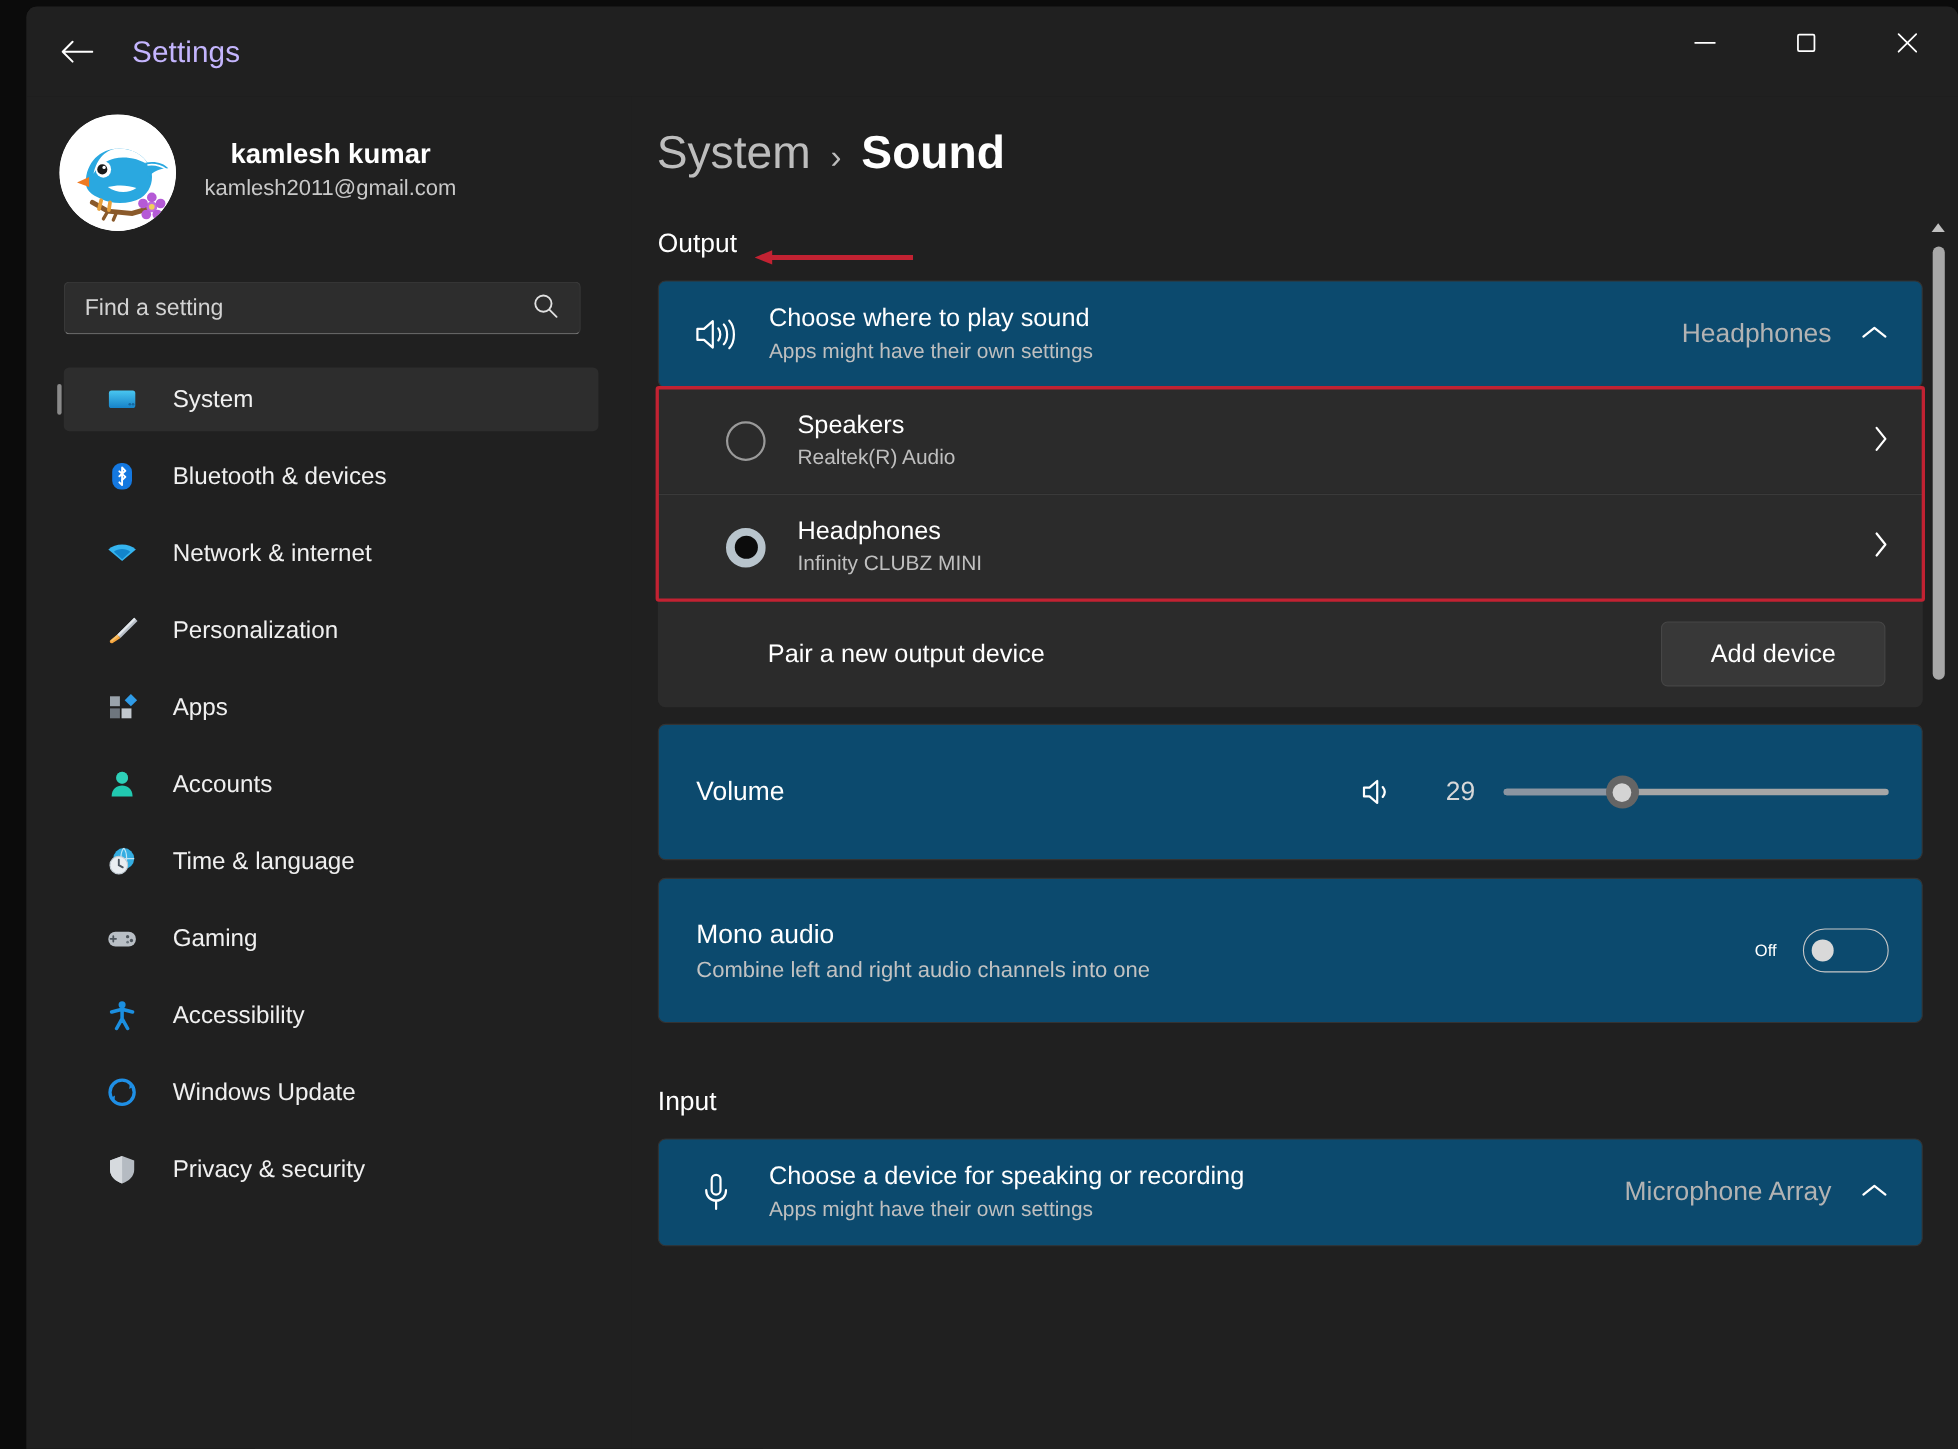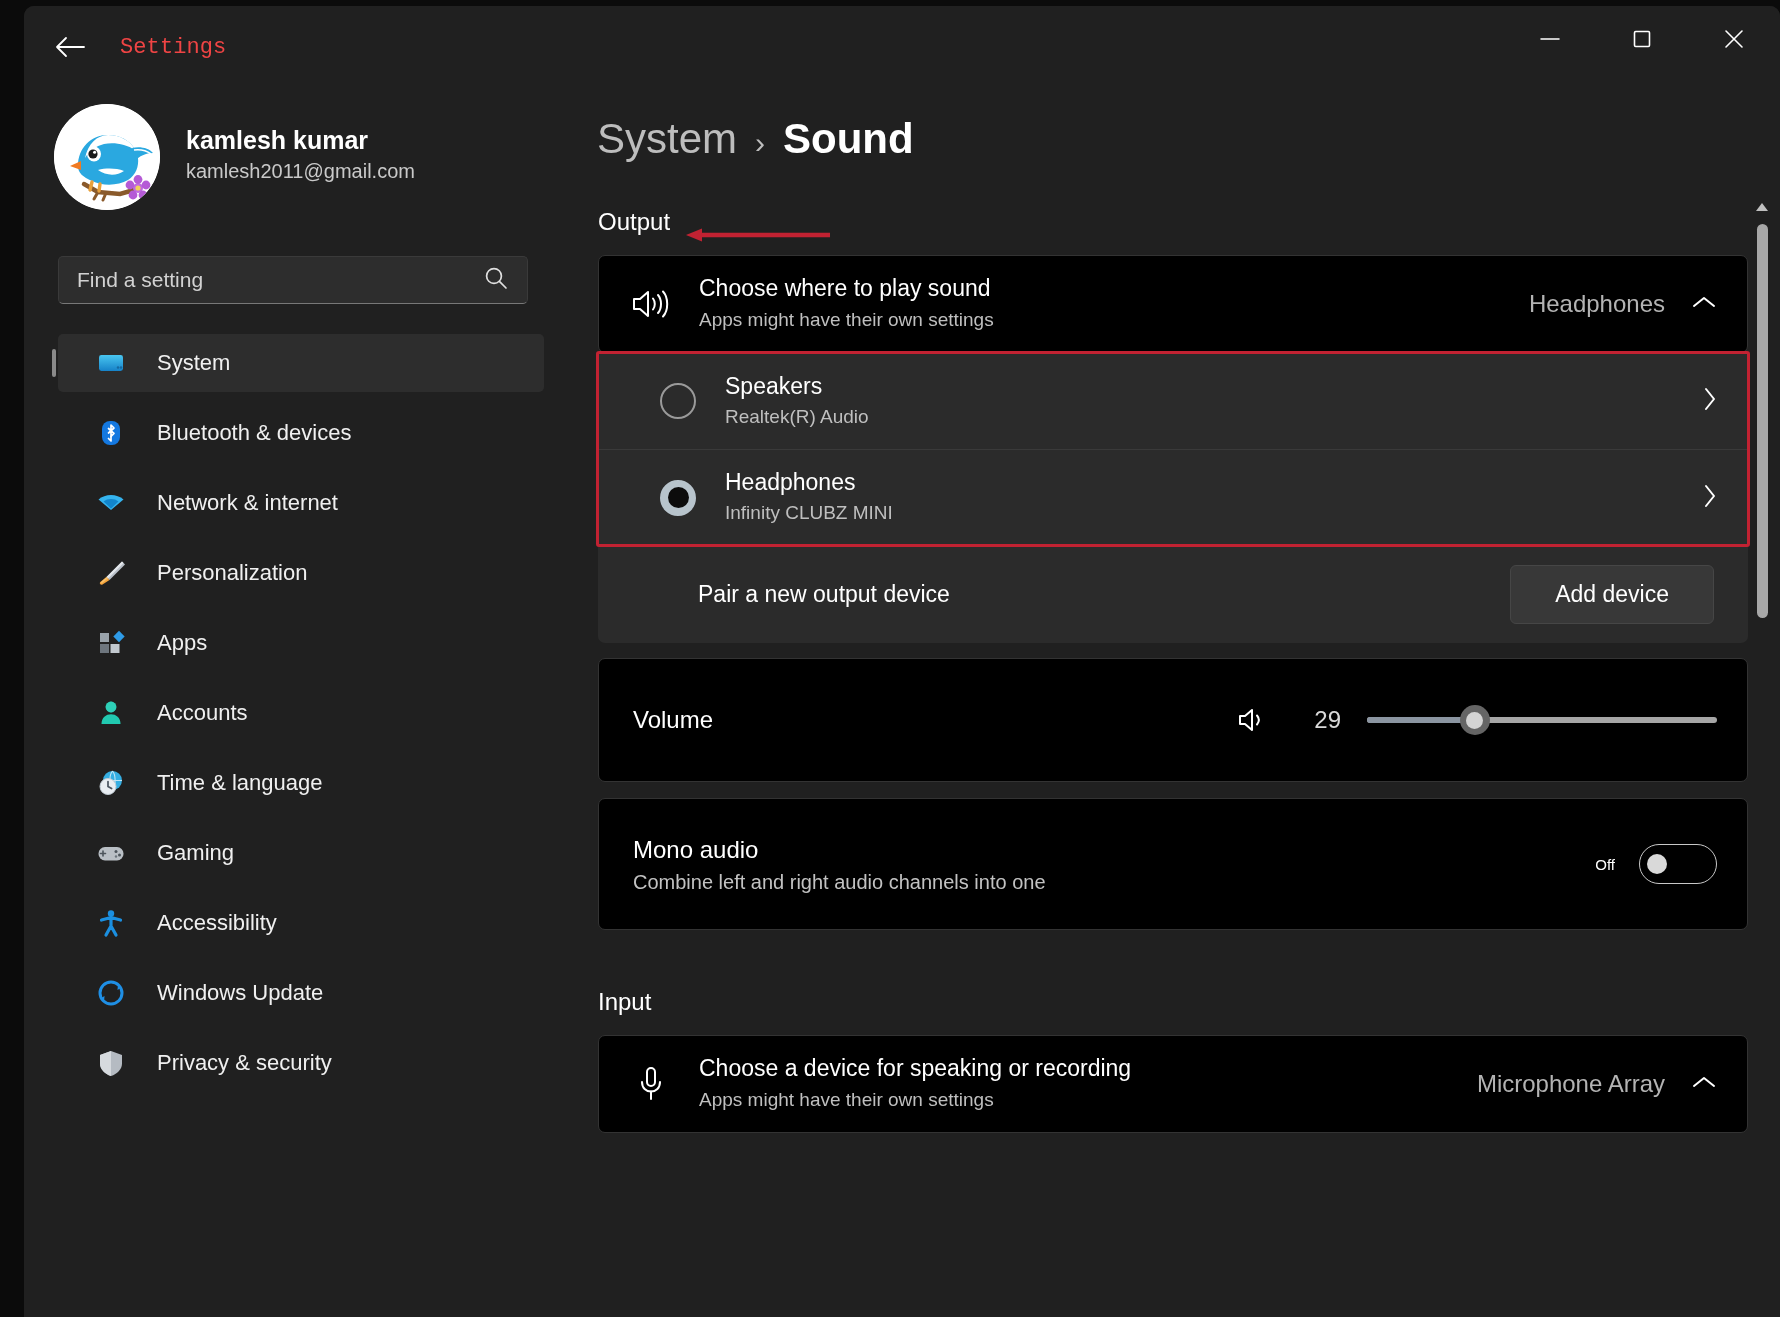--- a/index.html
+++ b/index.html
@@ -34,24 +34,23 @@
   #back-btn {
     width: 56px; height: 56px;
     margin-left: 18px;
     display: flex; align-items: center; justify-content: center;
     border-radius: 5px;
     cursor: pointer;
   }
   #back-btn svg { display: block; }
   #app-title {
     margin-left: 22px;
-    font-size: 22px;
-    color: #ef4444;
+    font-size: 27px;
+    color: #c4b5fd;
     letter-spacing: 0.1px;
-    font-family: Liberation Mono, monospace;
   }
   #win-controls {
     margin-left: auto;
     display: flex;
     height: 82px;
   }
   .wc {
     width: 92px; height: 66px;
     display: flex; align-items: center; justify-content: center;
     cursor: pointer;
@@ -64,20 +63,21 @@
     left: 0; top: 82px;
     width: 550px; bottom: 0;
     background: #202020;
     overflow: hidden;
   }
   #account {
     display: flex;
     align-items: center;
     padding: 14px 0 0 30px;
     height: 124px;
+    text-align: center;
   }
   #avatar {
     width: 106px; height: 106px;
     border-radius: 50%;
     background: #ffffff;
     position: relative;
     overflow: hidden;
     flex: none;
   }
   #avatar svg { position: absolute; left: 0; top: 0; }
@@ -180,21 +180,21 @@
   
   #output-arrow {
     position: absolute;
     left: 88px; top: 13px;
     width: 146px; height: 16px;
   }
 
   .card {
     margin: 19px 0 0 24px;
     width: 1150px;
-    background: #000000;
+    background: #0c4a6e;
     border-radius: 7px;
     border: 1px solid #333333;
   }
 
   .row {
     display: flex;
     align-items: center;
     padding: 0 30px;
     min-height: 96px;
   }

